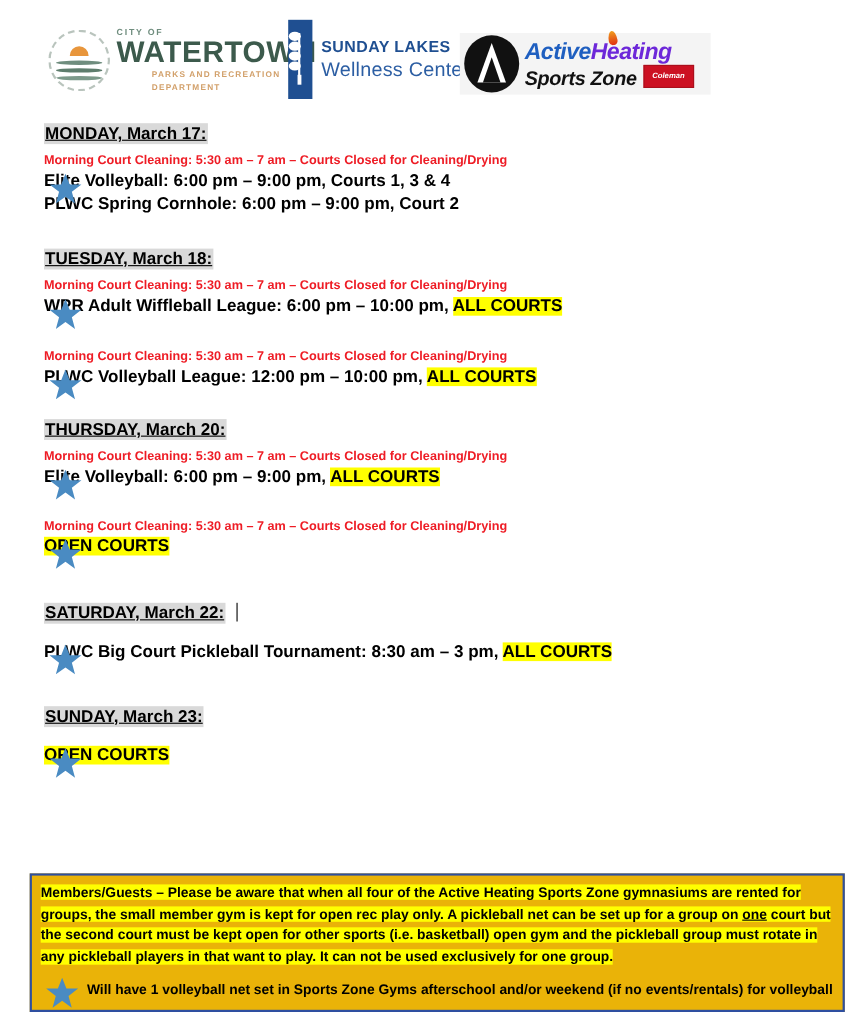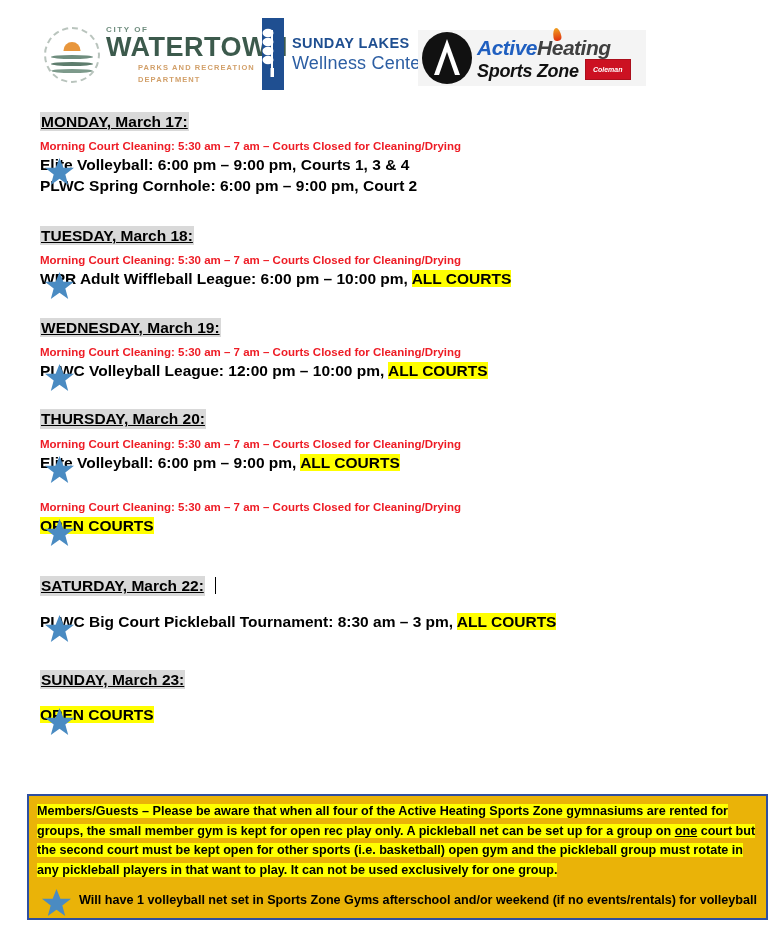--- a/index.html
+++ b/index.html
@@ -176,21 +176,21 @@
     position: relative;
   }
   .ah-line1 {
     font-size: 21px;
     font-weight: bold;
     font-style: italic;
     line-height: 1;
     letter-spacing: -0.5px;
   }
   .ah-active { color: #1f5fc0; }
-  .ah-heating { color: #404040; }
+  .ah-heating { color: #6d28d9; }
   .ah-flame {
     position: absolute;
     left: 76px;
     top: -9px;
     width: 8px;
     height: 13px;
     background: linear-gradient(#f0a020, #e03010);
     border-radius: 50% 50% 45% 45% / 70% 70% 30% 30%;
     transform: rotate(-10deg);
   }
@@ -379,21 +379,20 @@
       <div><span class="day-header">TUESDAY, March 18:</span></div>
       <div class="cleaning-line">Morning Court Cleaning: 5:30 am – 7 am – Courts Closed for Cleaning/Drying</div>
       <div style="position: relative; margin-top: 1px;">
         <svg class="star" viewBox="0 0 32 32" style="top: 1px;">
           <polygon points="16,2 20,12 31,12 22,19 25,30 16,23.5 7,30 10,19 1,12 12,12" fill="#4a8bc2"></polygon>
         </svg>
         <div class="event-line"><span>WPR Adult Wiffleball League: 6:00 pm – 10:00 pm, </span><span class="hl">ALL COURTS</span></div>
       </div>
     </div>
     <div class="day-block" style="margin-top: 28px;">
-      <div><span class="day-header">WEDNESDAY, March 19:</span></div>
       <div class="cleaning-line">Morning Court Cleaning: 5:30 am – 7 am – Courts Closed for Cleaning/Drying</div>
       <div style="position: relative; margin-top: 1px;">
         <svg class="star" viewBox="0 0 32 32" style="top: 1px;">
           <polygon points="16,2 20,12 31,12 22,19 25,30 16,23.5 7,30 10,19 1,12 12,12" fill="#4a8bc2"></polygon>
         </svg>
         <div class="event-line"><span>PLWC Volleyball League: 12:00 pm – 10:00 pm, </span><span class="hl">ALL COURTS</span></div>
       </div>
     </div>
     <div class="day-block" style="margin-top: 28px;">
       <div><span class="day-header">THURSDAY, March 20:</span></div>

